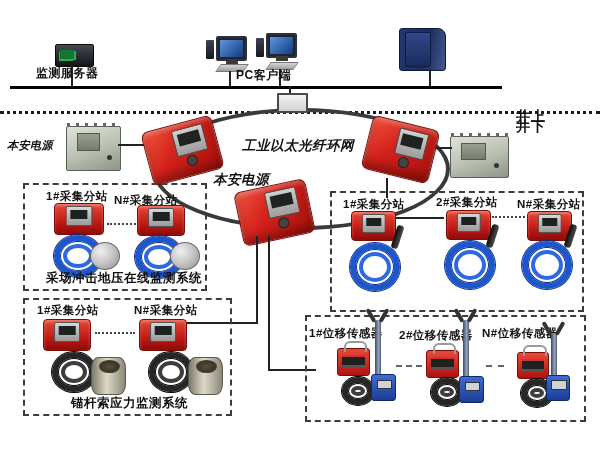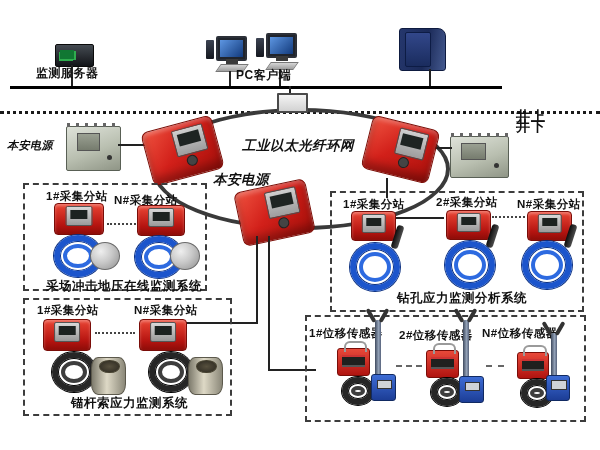--- a/index.html
+++ b/index.html
@@ -140,21 +140,21 @@
   <div class="sysbox" style="left:23px;top:183px;width:180px;height:104px;"></div>
   <span class="lbl" style="left:46px;top:189px;">1#采集分站</span>
   <span class="lbl" style="left:114px;top:193px;">N#采集分站</span>
   <div class="collector" style="left:54px;top:203px;width:48px;height:30px;"></div>
   <div class="collector" style="left:137px;top:205px;width:46px;height:29px;"></div>
   <div class="dotconn" style="left:107px;top:223px;width:29px;"></div>
   <div class="coil" style="left:54px;top:235px;width:36px;height:30px;"></div>
   <div class="coil" style="left:135px;top:236px;width:36px;height:30px;"></div>
   <div class="disc" style="left:90px;top:242px;width:28px;height:26px;"></div>
   <div class="disc" style="left:170px;top:242px;width:28px;height:26px;"></div>
-  <span class="cap" style="left:46px;top:270px;margin-top:8px;">采场冲击地压在线监测系统</span>
+  <span class="cap" style="left:46px;top:270px;">采场冲击地压在线监测系统</span>
 
   <div class="sysbox" style="left:23px;top:298px;width:205px;height:114px;"></div>
   <span class="lbl" style="left:37px;top:303px;">1#采集分站</span>
   <span class="lbl" style="left:134px;top:303px;">N#采集分站</span>
   <div class="collector" style="left:43px;top:319px;width:46px;height:30px;"></div>
   <div class="collector" style="left:139px;top:319px;width:46px;height:30px;"></div>
   <div class="dotconn" style="left:95px;top:332px;width:40px;"></div>
   <div class="coil black" style="left:52px;top:352px;width:32px;height:28px;"></div>
   <div class="coil black" style="left:149px;top:352px;width:32px;height:28px;"></div>
   <div class="cyl" style="left:91px;top:357px;width:33px;height:36px;"></div>
@@ -169,21 +169,20 @@
   <div class="collector" style="left:446px;top:210px;width:43px;height:28px;"></div>
   <div class="collector" style="left:527px;top:211px;width:43px;height:28px;"></div>
   <div class="hline" style="left:396px;top:217px;width:48px;"></div>
   <div class="dotconn" style="left:492px;top:216px;width:33px;"></div>
   <div class="probe" style="left:394px;top:225px;transform:rotate(18deg);"></div>
   <div class="probe" style="left:489px;top:224px;transform:rotate(18deg);"></div>
   <div class="probe" style="left:567px;top:224px;transform:rotate(18deg);"></div>
   <div class="coil" style="left:350px;top:243px;width:38px;height:36px;"></div>
   <div class="coil" style="left:445px;top:241px;width:38px;height:36px;"></div>
   <div class="coil" style="left:522px;top:241px;width:38px;height:36px;"></div>
-  <span class="cap" style="left:397px;top:290px;">钻孔应力监测分析系统</span>
 
   <div class="sysbox" style="left:305px;top:315px;width:277px;height:103px;"></div>
   <span class="lbl" style="left:309px;top:326px;">1#位移传感器</span>
   <span class="lbl" style="left:399px;top:328px;">2#位移传感器</span>
   <span class="lbl" style="left:482px;top:326px;">N#位移传感器</span>
 
   <div class="dsred" style="left:337px;top:348px;width:31px;height:26px;"></div>
   <div class="coil black" style="left:342px;top:377px;width:20px;height:16px;"></div>
   <div class="dsrod" style="left:375px;top:320px;height:56px;"></div>
   <div class="prong" style="left:369px;top:308px;transform:rotate(-30deg);"></div>

